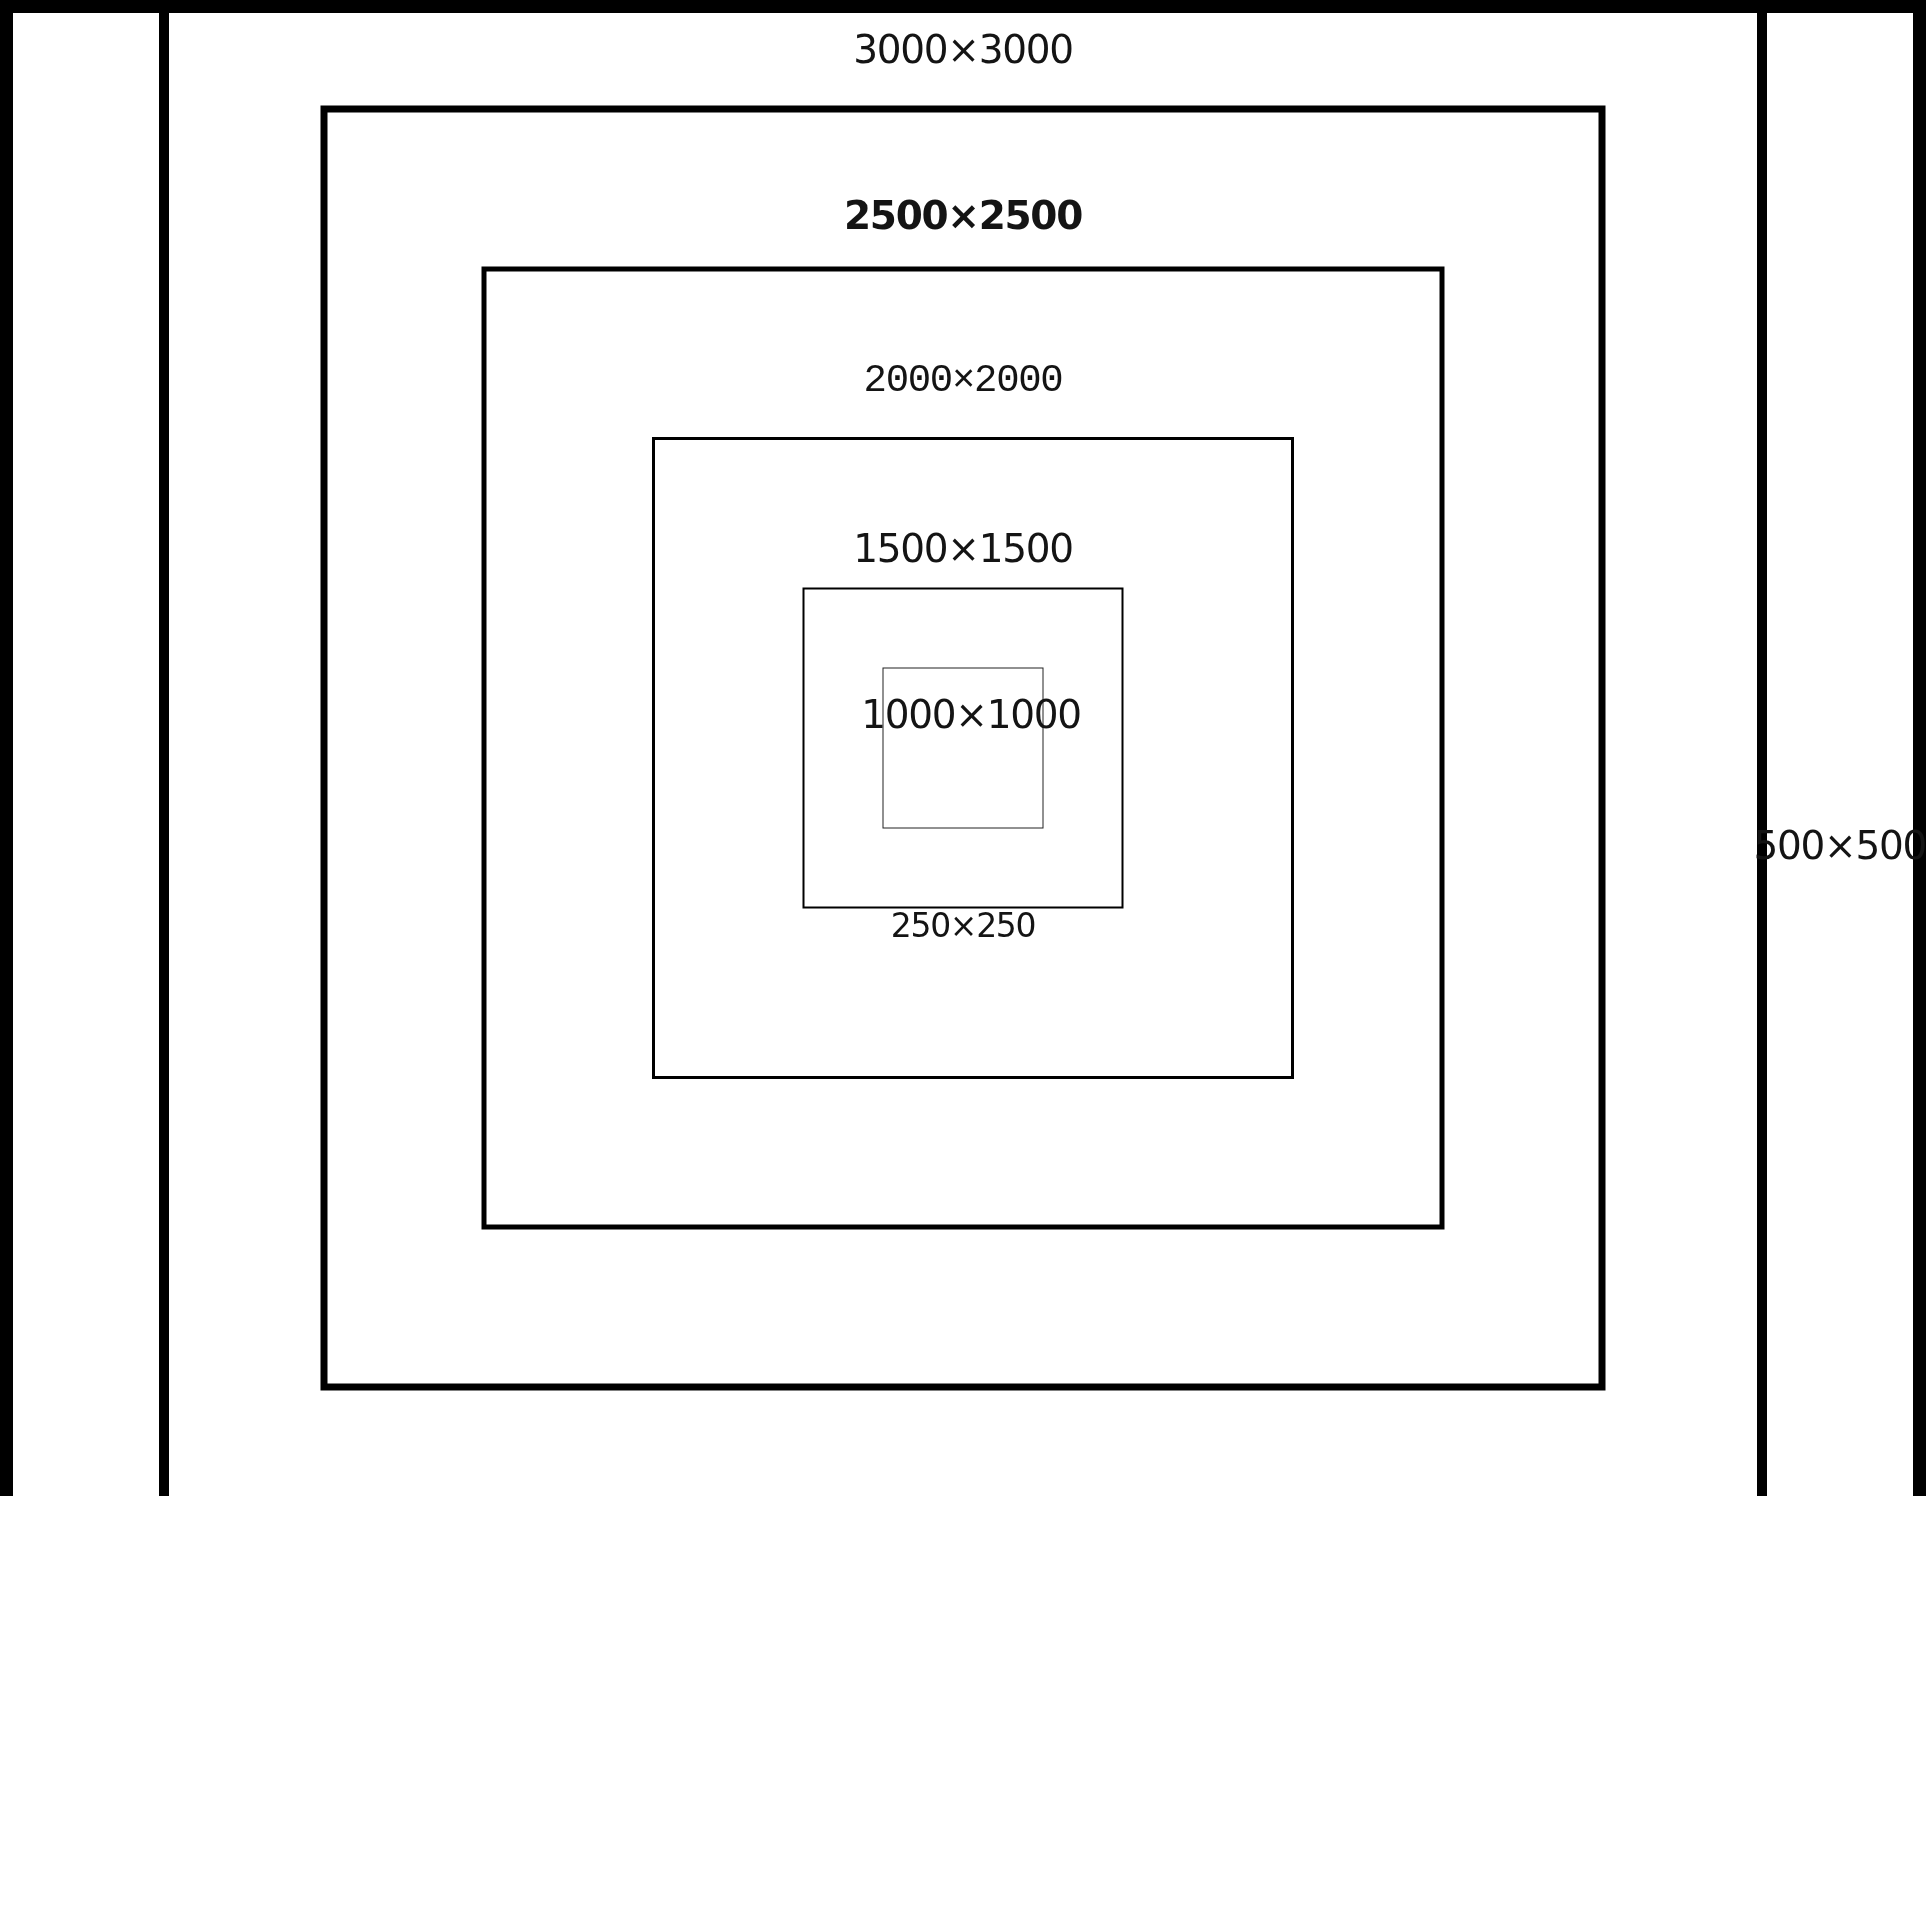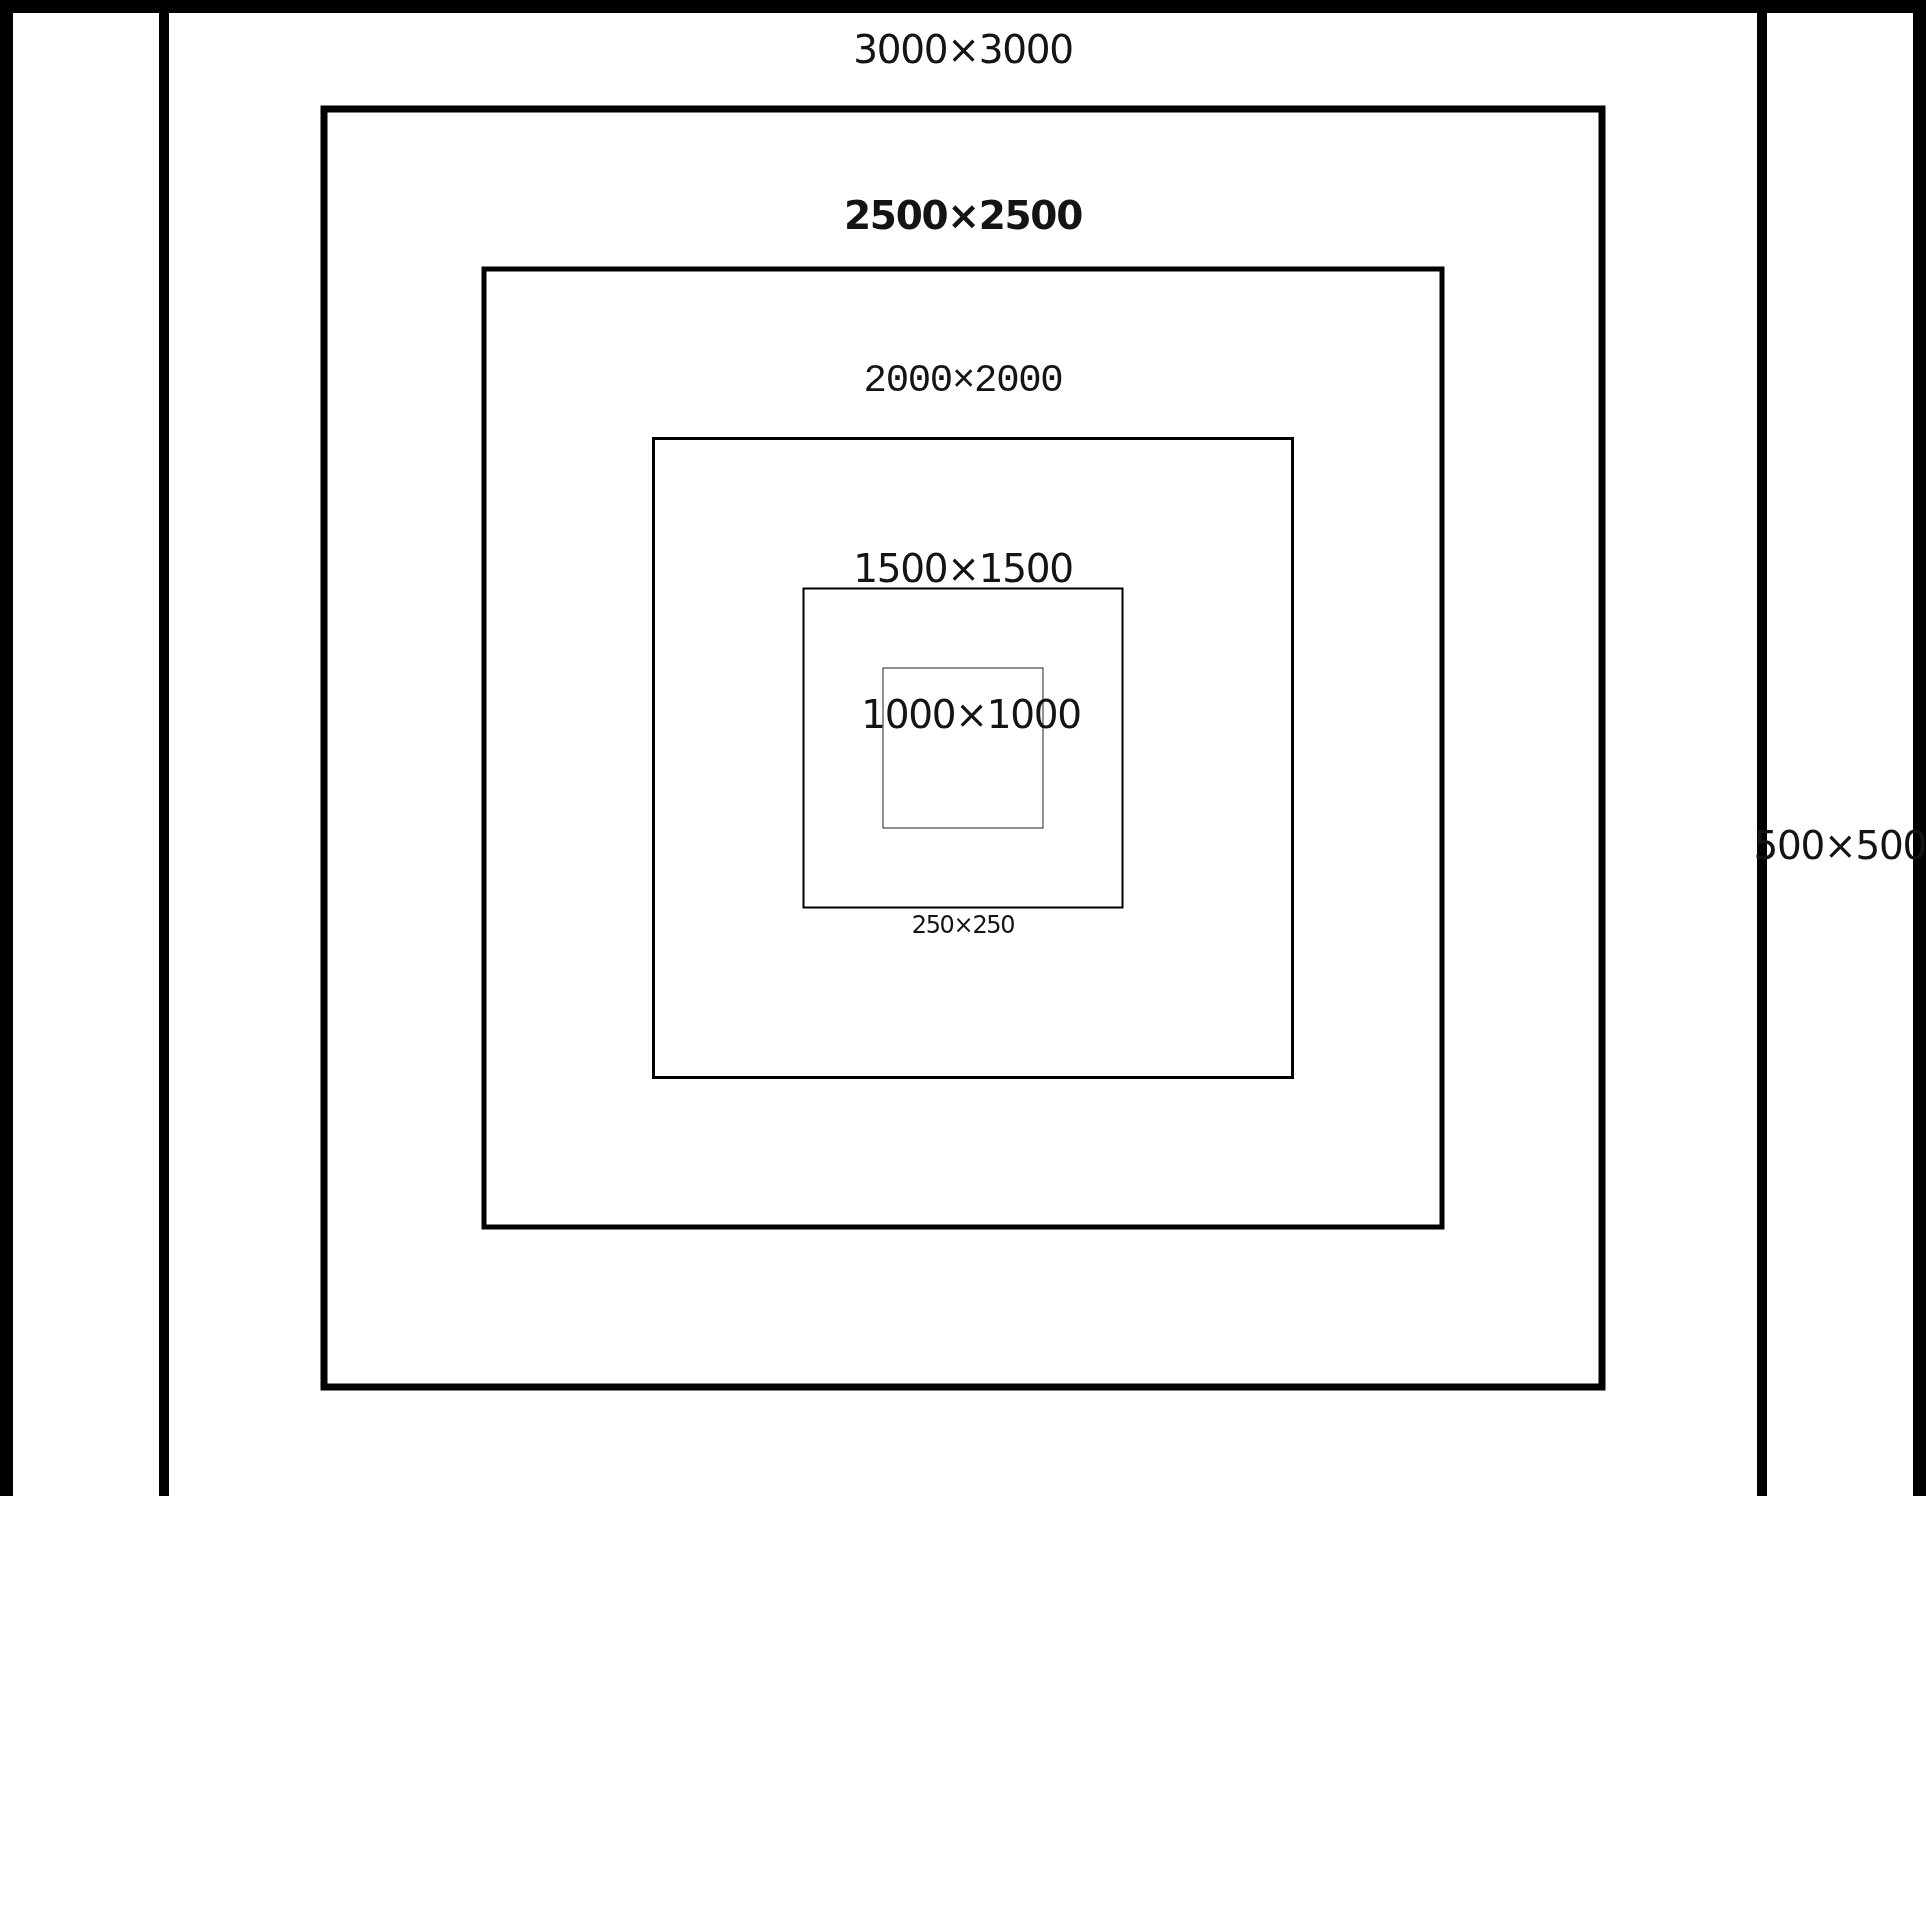--- a/index.html
+++ b/index.html
@@ -50,24 +50,24 @@
     text-align: center;
     font-size: 39px;
     line-height: 39px;
     letter-spacing: -1.3px;
     color: #141414;
     white-space: nowrap;
   }
   .lbl-3000 { top: 30px; }
   .lbl-2500 { top: 196px; font-weight: bold; }
   .lbl-2000 { top: 362px; font-family: Liberation Mono, monospace; }
-  .lbl-1500 { top: 549px; }
+  .lbl-1500 { top: 529px; }
   .lbl-1000 { top: 695px; padding-left: 8px; }
   .lbl-500  { top: 826px; text-align: right; }
-  .lbl-250  { top: 908px; font-size: 24px; line-height: 35px; }
+  .lbl-250  { top: 908px; font-size: 33px; line-height: 35px; }
 </style>
 </head>
 <body>
 
 <div class="canvas">
 
   <div class="frame"></div>
   <div class="square sq-2500"></div>
   <div class="square sq-2000"></div>
   <div class="square sq-1500"></div>

